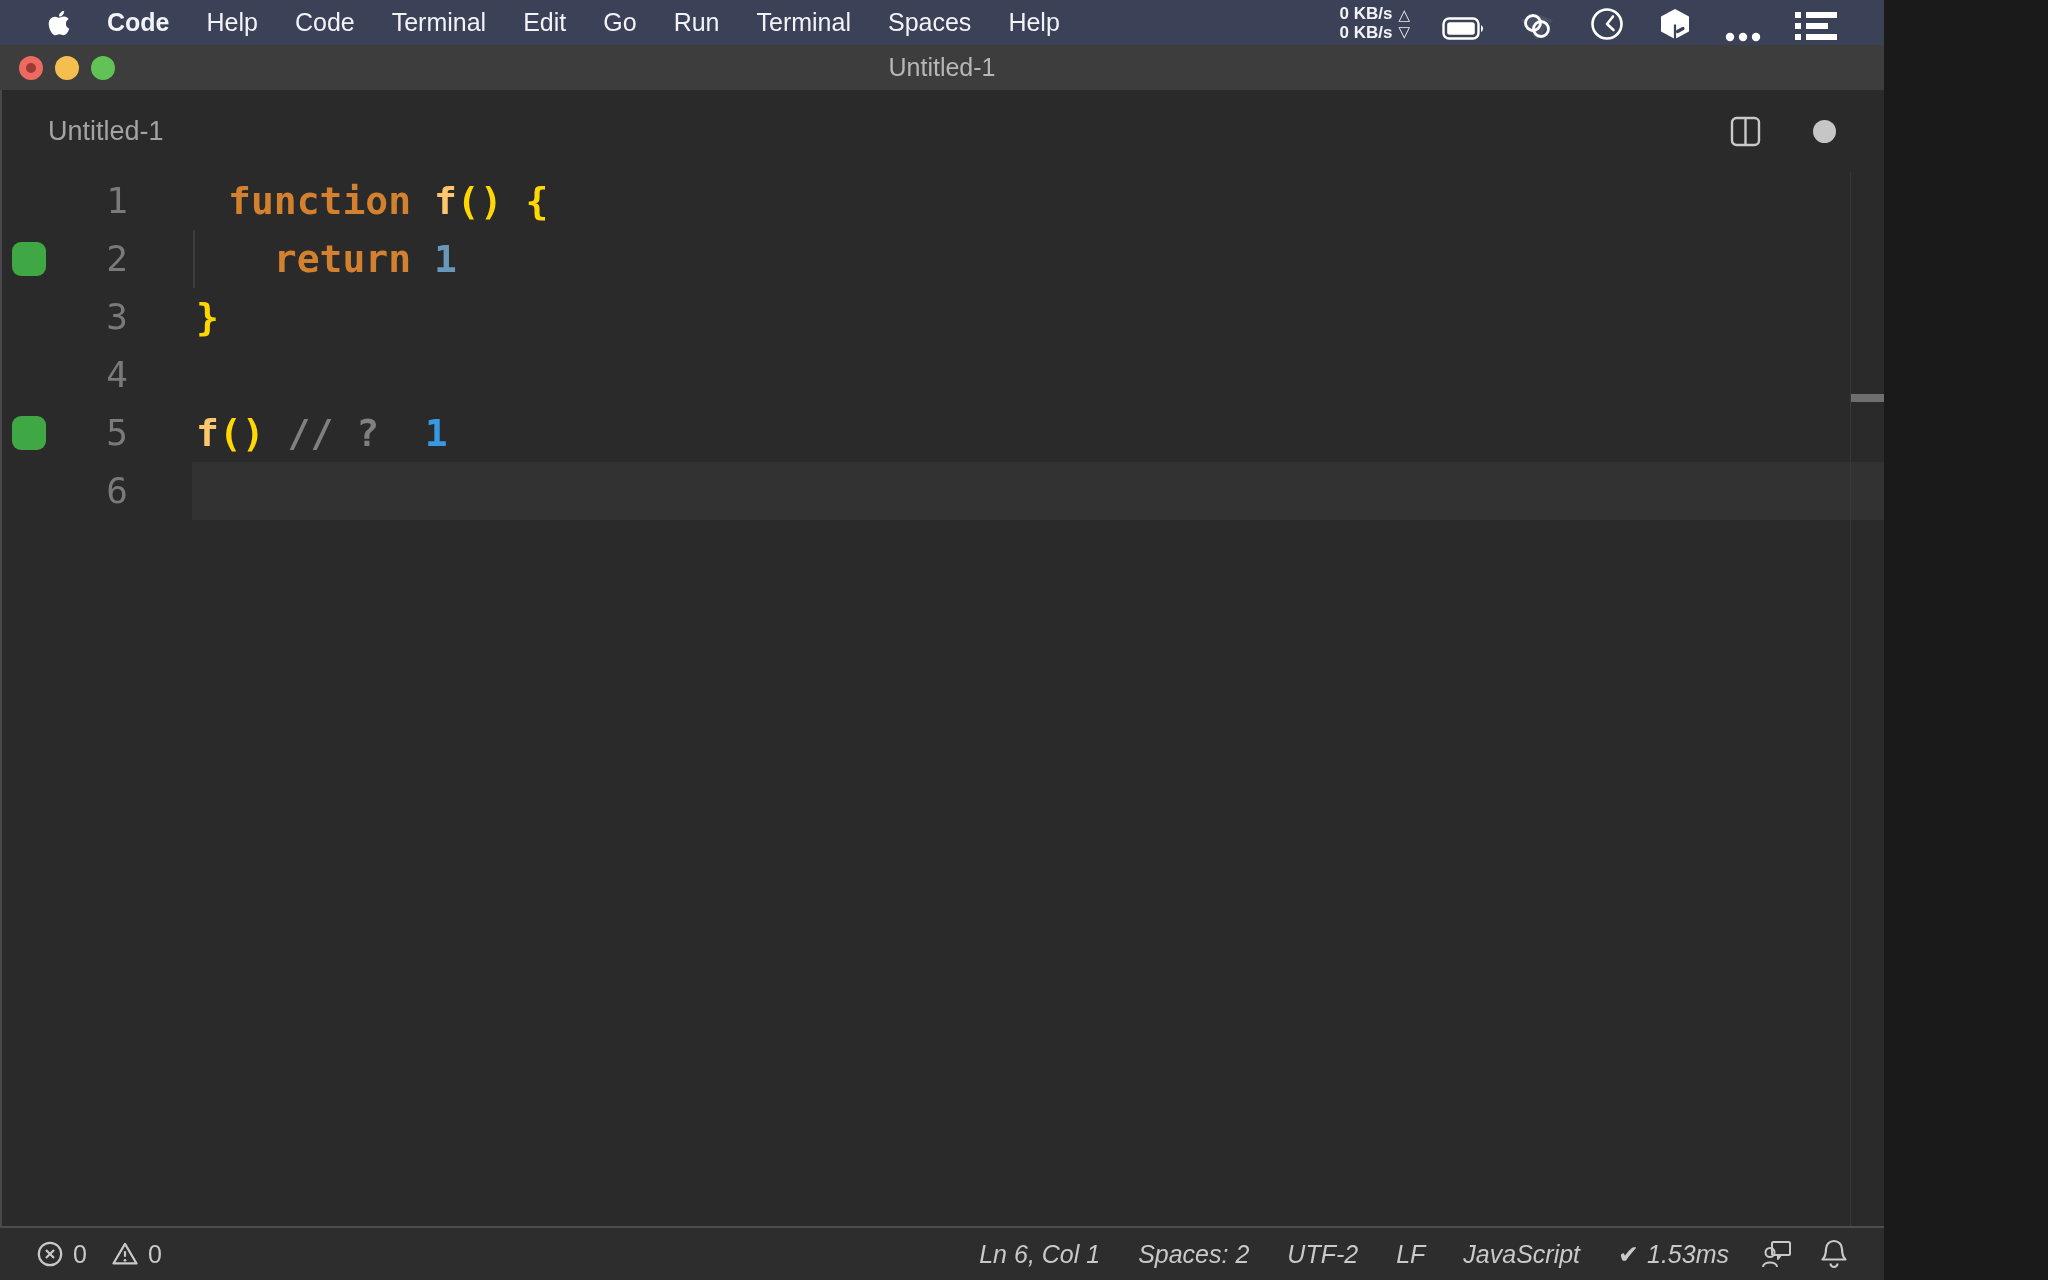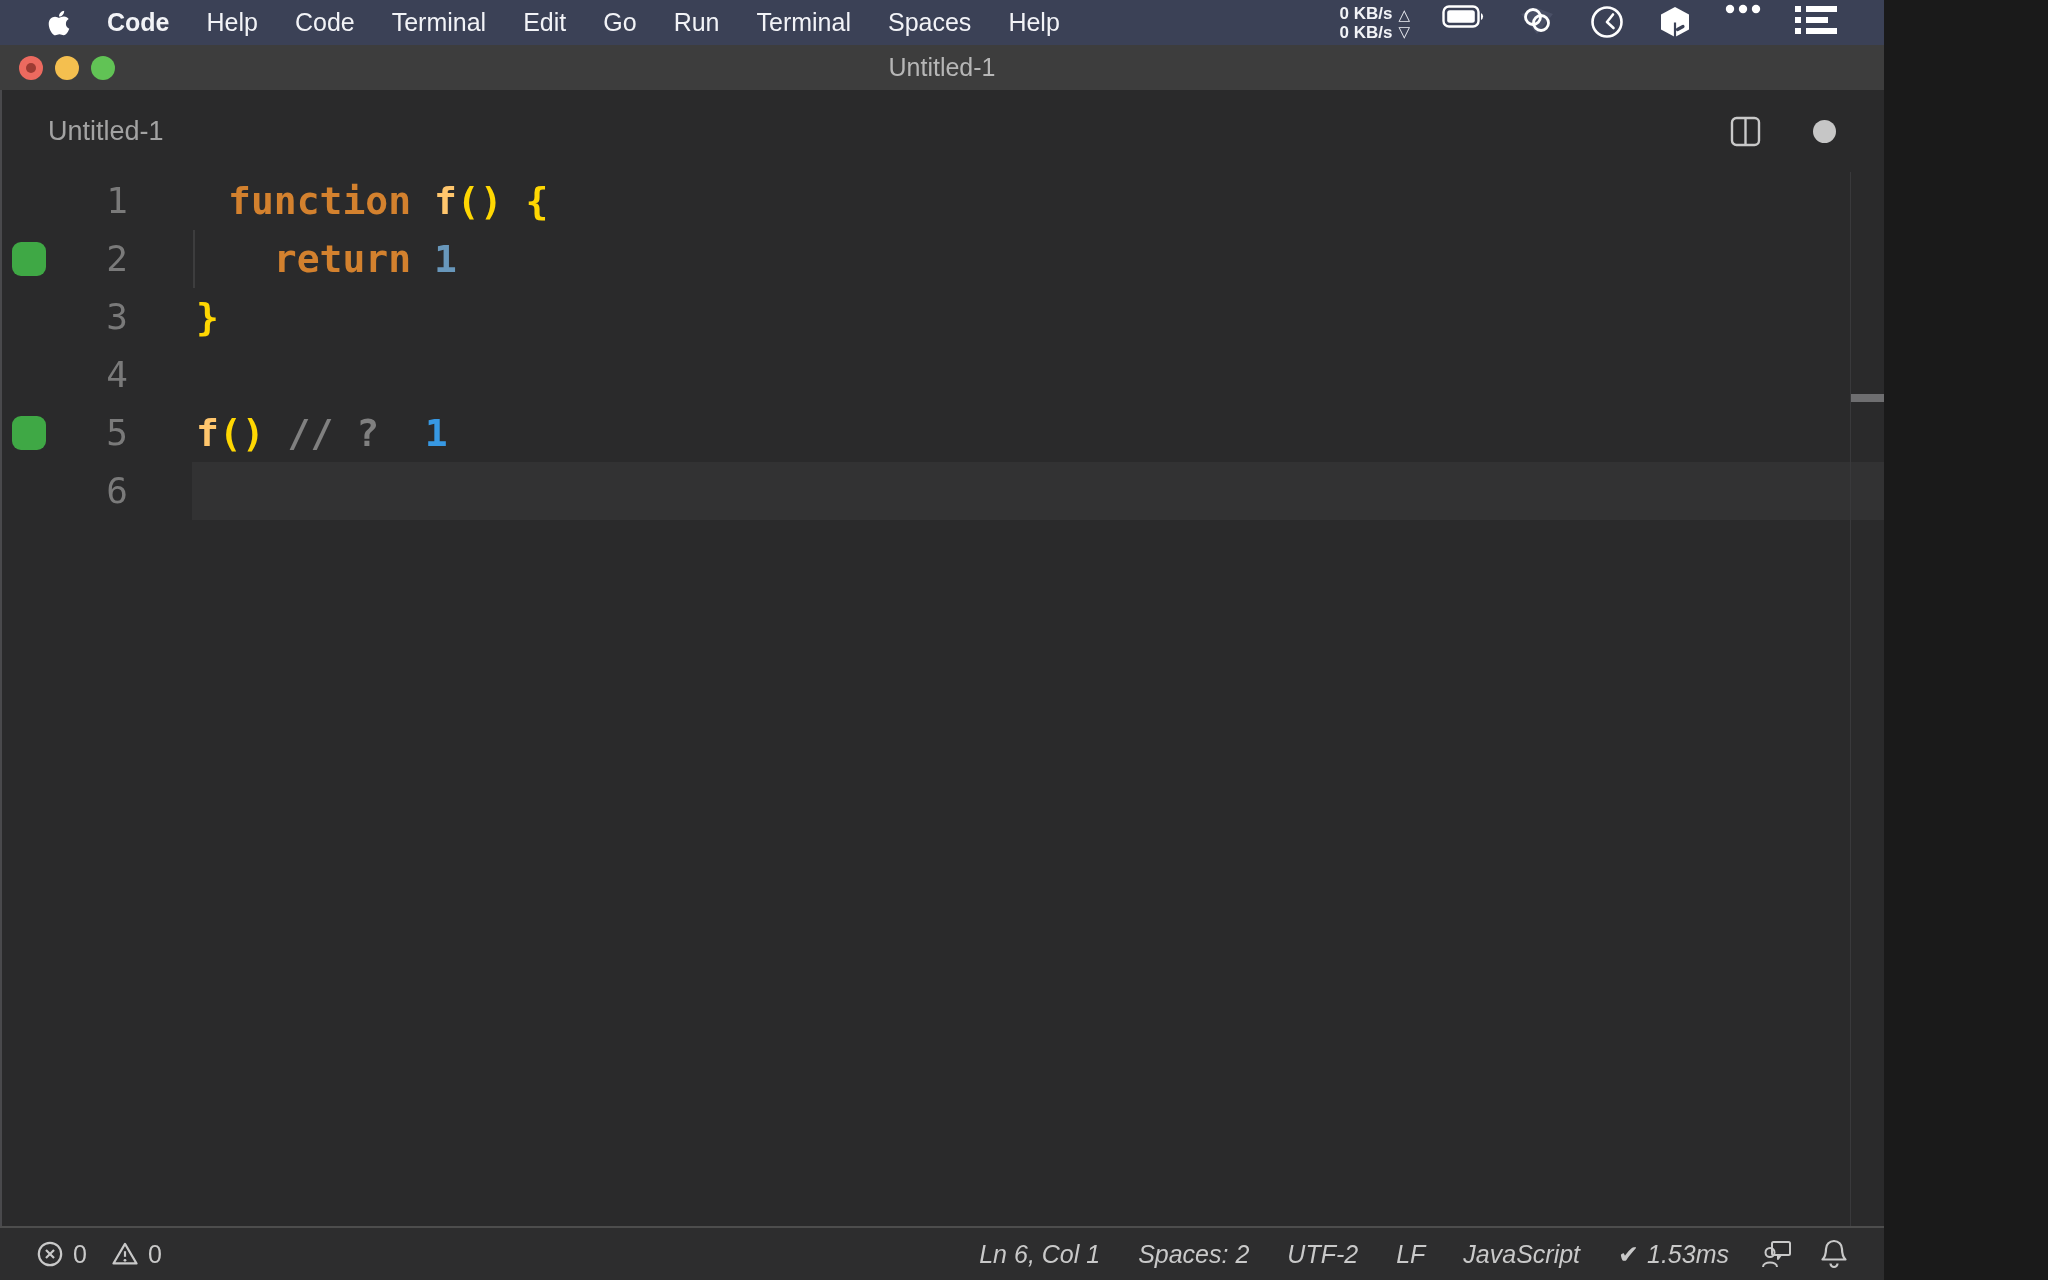--- a/index.html
+++ b/index.html
@@ -7,21 +7,21 @@
     background:var(--editor-bg,#2a2a2b);font-family:"Liberation Sans","DejaVu Sans",sans-serif;}
 
   
   .menubar{position:absolute;top:0;left:0;right:0;height:45px;background:var(--menubar-bg,#3b4156);
     display:flex;justify-content:space-between;align-items:center;padding:0 45px 0 48px;box-sizing:border-box;
     color:#f2f3f7;font-size:25px;box-shadow:0 2px 0 rgba(10,12,18,.45);}
   .menubar-left{display:flex;align-items:center;gap:37px;}
   .menu-item{white-space:nowrap;}
   .menu-item.bold{font-weight:bold;}
   .apple-wrap{display:flex;align-items:center;}
-  .menubar-right{display:flex;align-items:flex-start;gap:32px;}
+  .menubar-right{display:flex;align-items:flex-end;gap:32px;}
   .net{display:flex;align-items:center;gap:6px;}
   .net-rows{display:flex;flex-direction:column;align-items:flex-end;font-size:17px;font-weight:bold;line-height:19px;}
   .net-arrows{display:flex;flex-direction:column;align-items:center;font-size:15px;line-height:17px;color:#eceef3;}
   .mb-icon{display:flex;align-items:center;}
 
   
   .titlebar{position:absolute;top:45px;left:0;right:0;height:45px;background:var(--titlebar-bg,#3d3d3d);
     display:flex;align-items:center;justify-content:center;}
   .traffic{position:absolute;left:19px;top:50%;transform:translateY(-50%);display:flex;gap:12px;}
   .tl{width:24px;height:24px;border-radius:50%;position:relative;}

